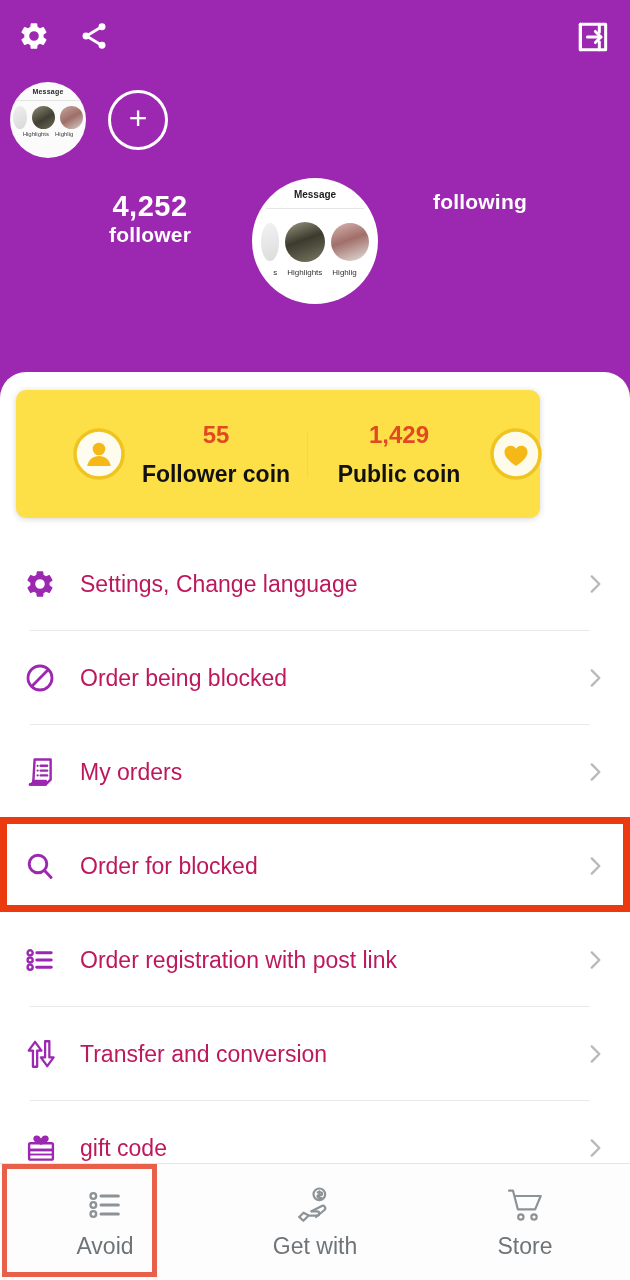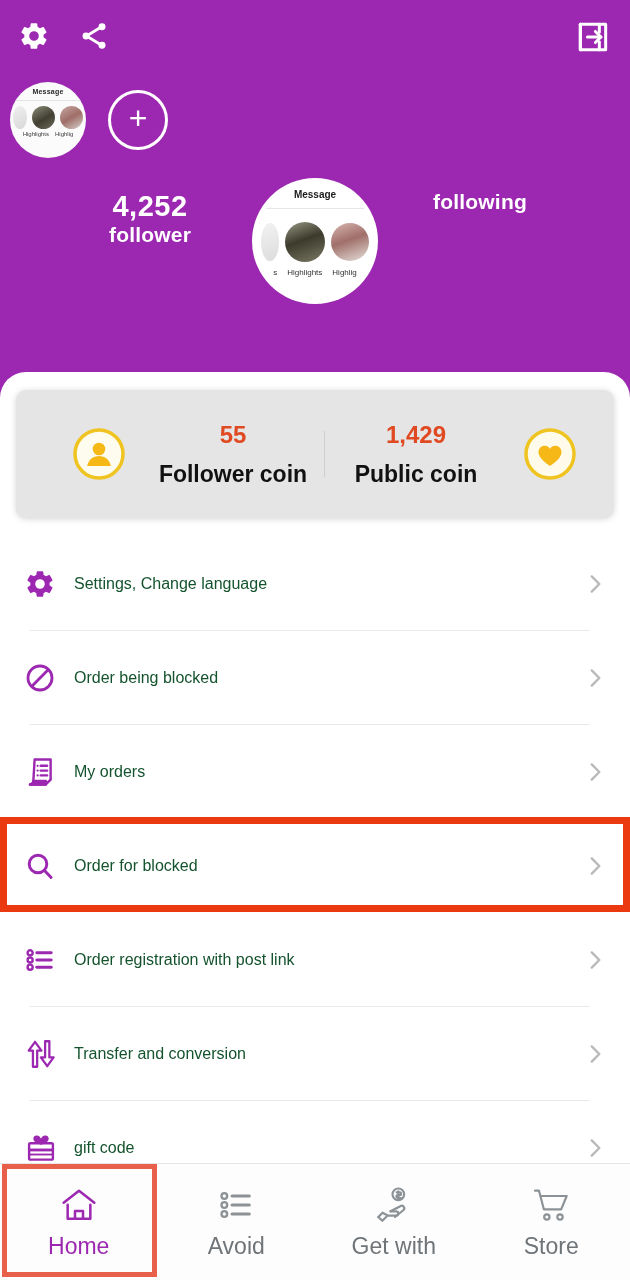--- a/index.html
+++ b/index.html
@@ -97,22 +97,22 @@
     position: absolute; left: 0; top: 372px;
     width: 630px; height: 908px;
     background: #ffffff;
     border-top-left-radius: 26px;
     border-top-right-radius: 26px;
   }
 
   
   .coin-card {
     position: absolute; left: 16px; top: 18px;
-    width: 598px; height: 128px;
-    background: #e5e5e5;
+    width: 524px; height: 128px;
+    background: #fde047;
     border-radius: 10px;
     box-shadow: 0 1px 6px rgba(0,0,0,0.17);
     display: flex; align-items: center; padding-left: 19px;
   }
   .coin-badge {
     width: 52px; height: 52px; border-radius: 50%;
     display: flex; align-items: center; justify-content: center;
     flex: 0 0 auto;
   }
   .coin-badge.left { margin-left: 38px; }
@@ -130,21 +130,21 @@
     height: 94px;
     display: flex; align-items: center;
     padding: 0 22px 0 24px;
     cursor: pointer;
   }
   .menu-row .divider {
     position: absolute; left: 30px; right: 40px; bottom: 0;
     height: 1px; background: #e9e9e9;
   }
   .menu-ico { width: 44px; flex: 0 0 44px; display:flex; align-items:center; justify-content:flex-start; line-height:0; }
-  .menu-lbl { flex: 1; font-size: 16px; color: #14532d; margin-left: 6px; }
+  .menu-lbl { flex: 1; font-size: 23px; color: #be185d; margin-left: 12px; }
   .menu-chev { flex: 0 0 auto; line-height: 0; }
 
   
   .hl-box {
     position: absolute; left: 0; top: 817px;
     width: 630px; height: 95px;
     border: 7px solid #EB3A10;
     z-index: 5;
     pointer-events: none;
   }
@@ -410,30 +410,20 @@
 
       </div>
 
     </div>
   </div>
 
   <div class="hl-box"></div>
 
   <div class="bottom-nav">
 
-    <div class="nav-item active">
-      <span class="nav-ico">
-        <svg width="40" height="40" viewBox="0 0 24 24" fill="none" stroke="#9C27B0" stroke-width="1.5" stroke-linecap="round" stroke-linejoin="round">
-          <path d="M2.8 10.6L12 3.4l9.2 7.2"></path>
-          <path d="M5.2 11.8v8.4h13.6v-8.4"></path>
-          <path d="M9.6 20.2v-4.6h4.8v4.6"></path>
-        </svg>
-      </span>
-      <span class="nav-lbl">Home</span>
-    </div>
 
     <div class="nav-item">
       <span class="nav-ico">
         <svg width="40" height="40" viewBox="0 0 24 24" fill="none" stroke="#8c9296" stroke-width="1.4" stroke-linecap="round">
           <circle cx="5" cy="6.6" r="1.7"></circle>
             <circle cx="5" cy="12" r="1.7"></circle>
             <circle cx="5" cy="17.4" r="1.7"></circle>
           <line x1="9.6" y1="6.6" x2="20" y2="6.6" stroke-width="1.8"></line>
           <line x1="9.6" y1="12" x2="20" y2="12" stroke-width="1.8"></line>
           <line x1="9.6" y1="17.4" x2="20" y2="17.4" stroke-width="1.8"></line>

